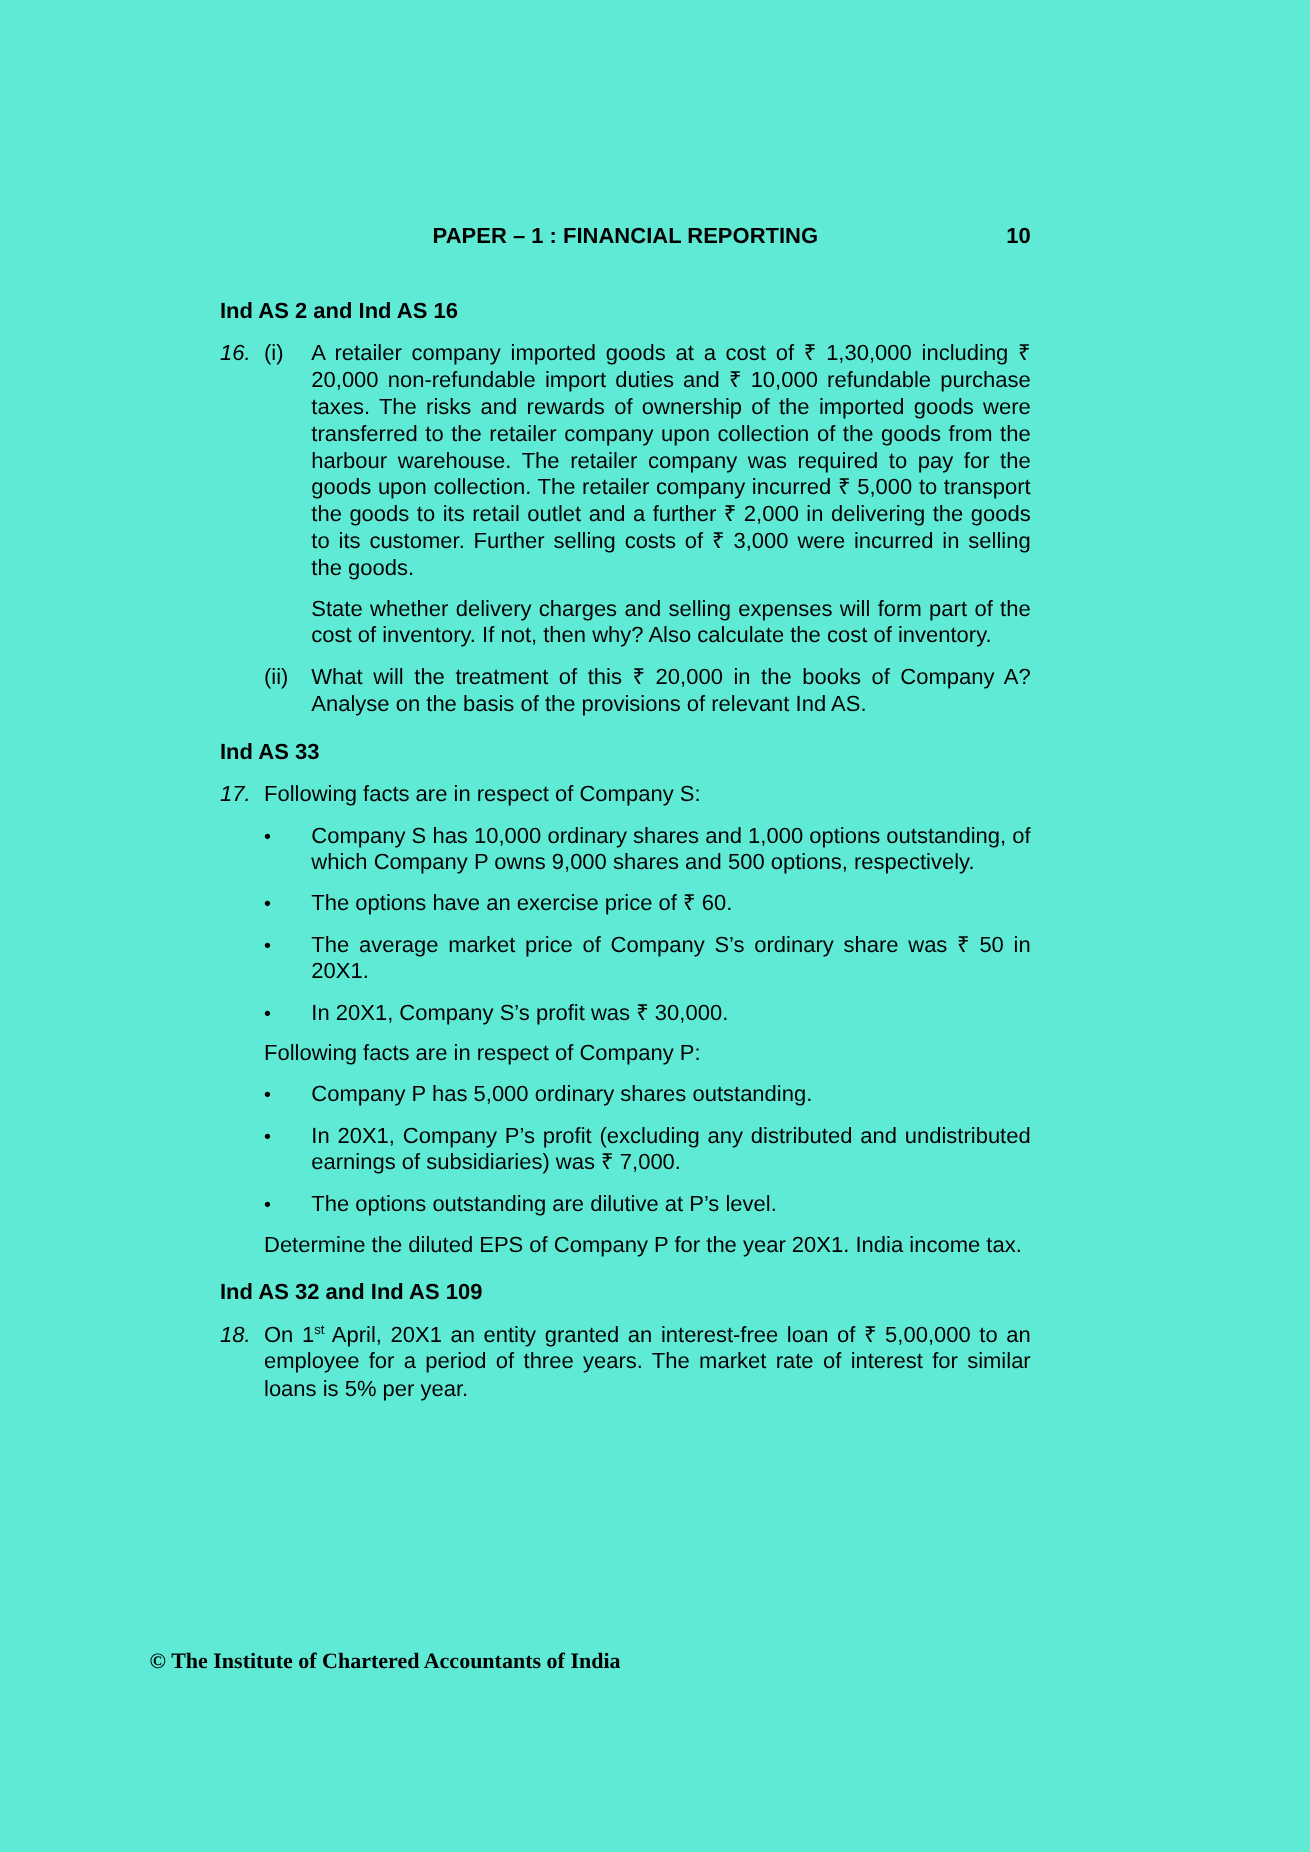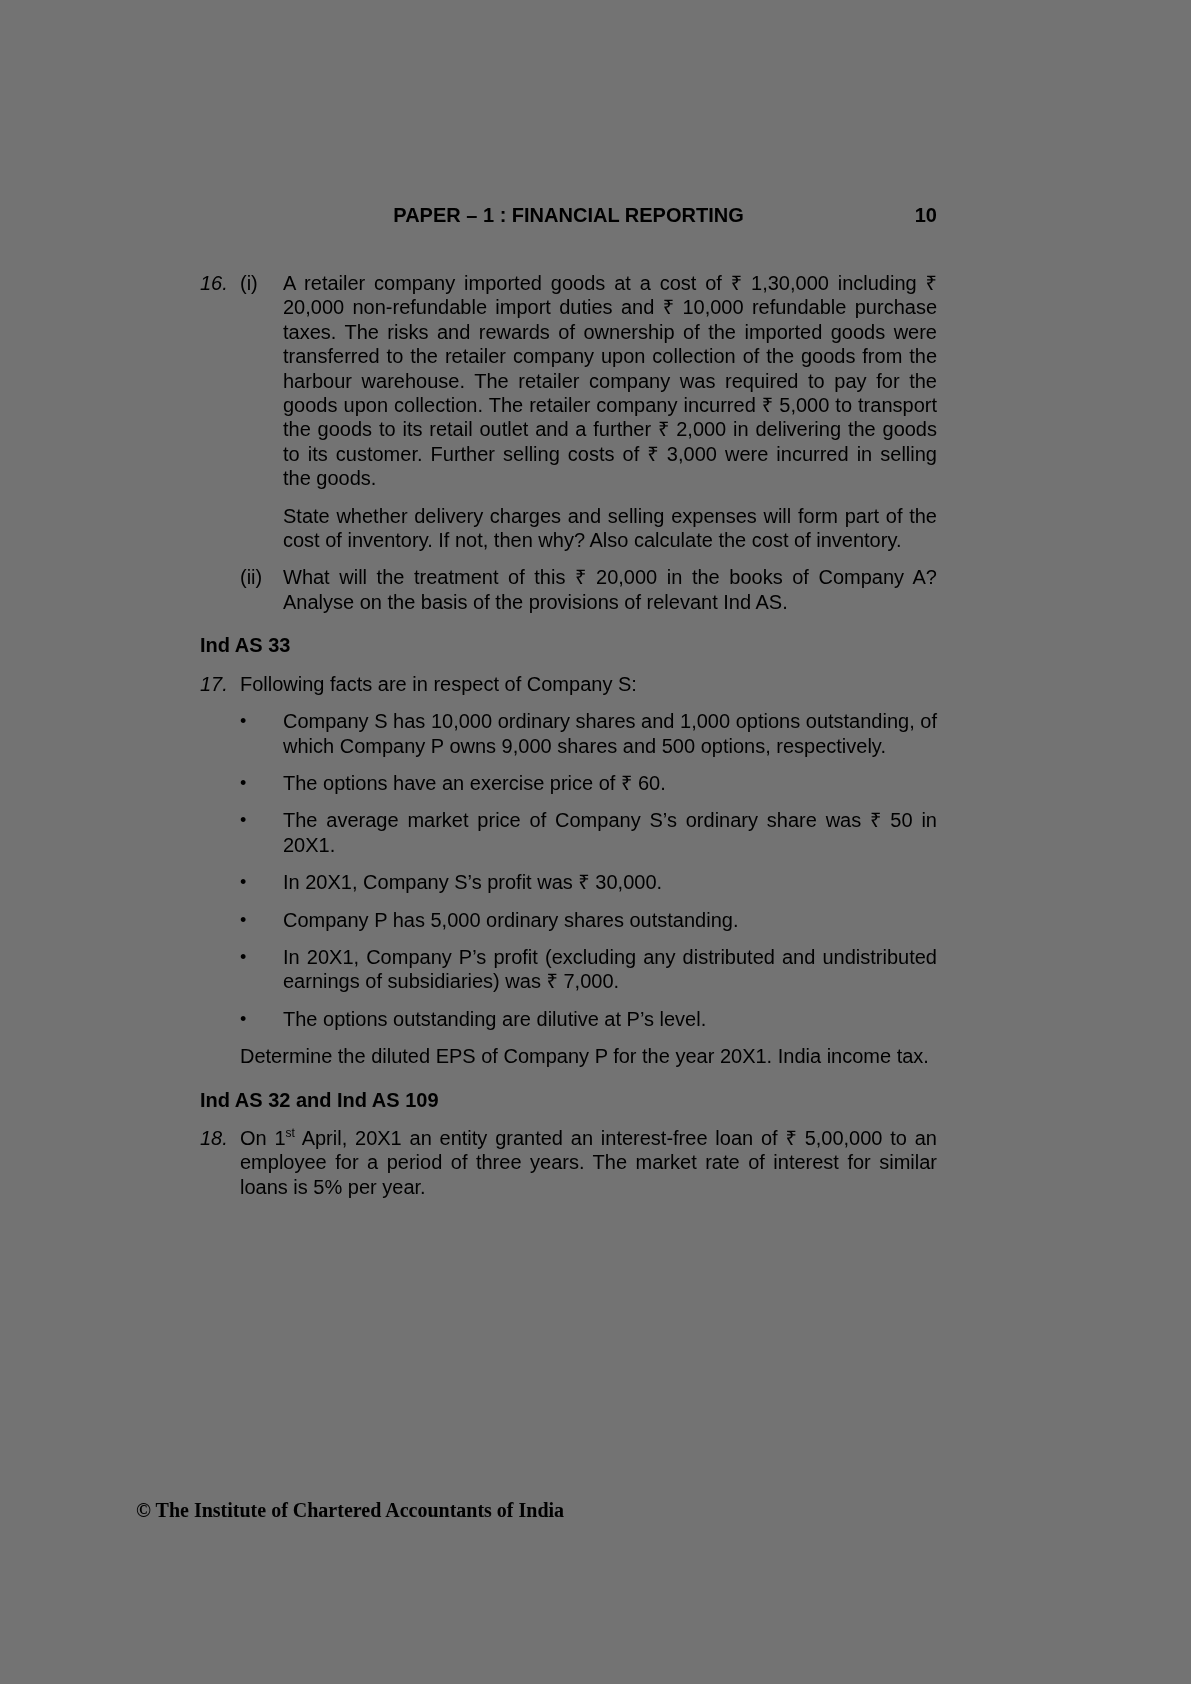--- a/index.html
+++ b/index.html
@@ -4,21 +4,21 @@
 <style>
   * { box-sizing: border-box; margin: 0; padding: 0; }
   html, body { background: #ffffff; }
   body {
     width: 1191px; height: 1684px;
     position: relative;
     font-family: "Liberation Sans", sans-serif;
     color: #000000;
     overflow: hidden;
   }
-  .page { position: absolute; inset: 0; background: #737373; }
+  .page { position: absolute; inset: 0; background: #5eead4; }
 
   .page-header {
     position: absolute; top: 204px; left: 200px; width: 737px; height: 24px;
   }
   .header-title {
     position: absolute; left: 50%; transform: translateX(-50%);
     font-weight: bold; font-size: 20px; white-space: nowrap;
   }
   .header-page-number {
     position: absolute; right: 0; top: 0;
@@ -59,20 +59,21 @@
 
 <div class="page">
 
   <div class="page-header">
     <div class="header-title">PAPER – 1 : FINANCIAL REPORTING</div>
     <div class="header-page-number">10</div>
   </div>
 
   <div class="content">
 
+    <div class="section-heading">Ind AS 2 and Ind AS 16</div>
 
     <div class="qrow">
       <div class="col-num">16.</div>
       <div class="col-sub">(i)</div>
       <div class="qbody">
         <p class="para">A retailer company imported goods at a cost of ₹ 1,30,000 including ₹ 20,000 non-refundable import duties and ₹ 10,000 refundable purchase taxes.  The risks and rewards of ownership of the imported goods were transferred to the retailer company upon collection of the goods from the harbour warehouse.  The retailer company was required to pay for the goods upon collection.  The retailer company incurred ₹ 5,000 to transport the goods to its retail outlet and a further ₹ 2,000 in delivering the goods to its customer.  Further selling costs of ₹ 3,000 were incurred in selling the goods.</p>
         <p class="para">State whether delivery charges and selling expenses will form part of the cost of inventory.  If not, then why?  Also calculate the cost of inventory.</p>
       </div>
     </div>
 
@@ -101,20 +102,21 @@
         </div>
         <div class="bullet-row">
           <div class="bullet-marker">•</div>
           <div class="bullet-text">The average market price of Company S’s ordinary share was ₹ 50 in 20X1.</div>
         </div>
         <div class="bullet-row">
           <div class="bullet-marker">•</div>
           <div class="bullet-text">In 20X1, Company S’s profit was ₹ 30,000.</div>
         </div>
 
+        <p class="para">Following facts are in respect of Company P:</p>
 
         <div class="bullet-row">
           <div class="bullet-marker">•</div>
           <div class="bullet-text">Company P has 5,000 ordinary shares outstanding.</div>
         </div>
         <div class="bullet-row">
           <div class="bullet-marker">•</div>
           <div class="bullet-text">In 20X1, Company P’s profit (excluding any distributed and undistributed earnings of subsidiaries) was ₹ 7,000.</div>
         </div>
         <div class="bullet-row">

